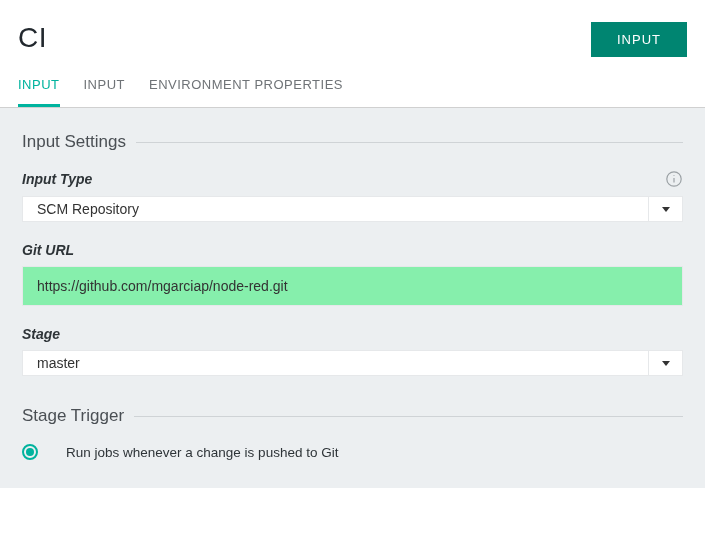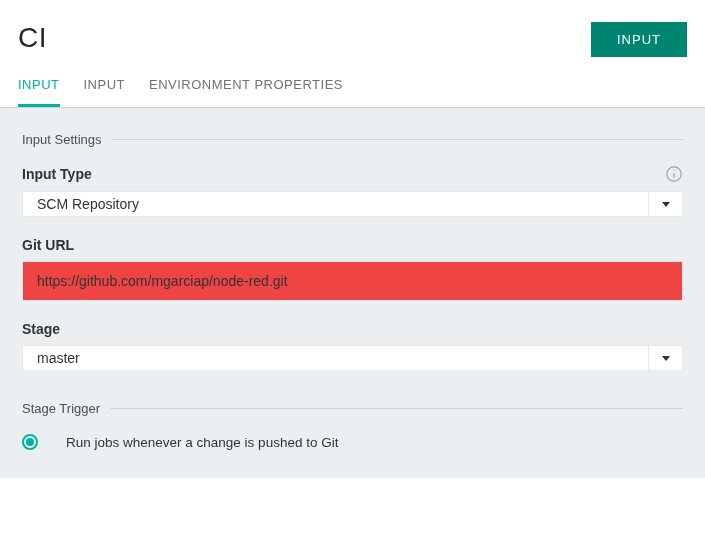--- a/index.html
+++ b/index.html
@@ -4,31 +4,31 @@
   <style>
     * { box-sizing: border-box; margin: 0; padding: 0; }
     body { font-family: "Helvetica Neue", Helvetica, Arial, sans-serif; width: 705px; background: #fff; color: #333; }
     .header { display: flex; justify-content: space-between; align-items: flex-start; padding: 14px 18px 0 18px; margin-top: 8px; }
     .title { font-size: 28px; font-weight: 300; color: #22282e; letter-spacing: 0.5px; }
     .delete-btn { background: #008571; color: #fff; border: none; padding: 10px 26px; font-size: 13px; letter-spacing: 1px; cursor: pointer; }
     .tabs { display: flex; gap: 24px; padding: 20px 18px 0 18px; border-bottom: 1px solid #d0d0d0; }
     .tab { padding: 0 0 12px 0; font-size: 13px; letter-spacing: 0.5px; color: #6f7377; cursor: pointer; border-bottom: 3px solid transparent; }
     .tab.active { color: #00b39e; border-bottom-color: #00b39e; }
     .panel { background: #eceff1; padding: 24px 22px 28px 22px; }
-    .section-title { font-size: 13px; font-weight: 400; color: #4a4f54; display: flex; align-items: center; gap: 10px; margin-bottom: 18px; }
+    .section-title { font-size: 17px; font-weight: 400; color: #4a4f54; display: flex; align-items: center; gap: 10px; margin-bottom: 18px; }
     .section-title .line { flex: 1; height: 1px; background: #cfd3d6; }
     .field { margin-bottom: 20px; }
-    .field-label-row { display: flex; justify-content: space-between; align-items: center; margin-bottom: 8px; }
+    .field-label-row { display: flex; justify-content: space-between; align-items: center; margin-bottom: 8px; font-style: italic; }
     .field-label { font-size: 14px; font-weight: 600; color: #2e3438; }
     .info-icon { width: 18px; height: 18px; color: #9aa0a4; }
     .select-wrap { display: flex; background: #fff; border: 1px solid #e6e8ea; }
     .select-display { flex: 1; padding: 4px 14px; font-size: 14px; color: #333; }
     .select-caret { width: 34px; display: flex; align-items: center; justify-content: center; border-left: 1px solid #e6e8ea; }
     .caret-down { width: 0; height: 0; border-left: 4px solid transparent; border-right: 4px solid transparent; border-top: 5px solid #333; }
-    .text-input { width: 100%; background: #ef4444; border: 1px solid #e6e8ea; padding: 11px 14px; font-size: 14px; color: #333; font-family: inherit; }
+    .text-input { width: 100%; background: #86efac; border: 1px solid #e6e8ea; padding: 11px 14px; font-size: 14px; color: #333; font-family: inherit; }
     .radio-group { display: flex; flex-direction: column; gap: 12px; }
     .radio-item { display: flex; align-items: center; gap: 28px; cursor: pointer; }
     .radio-outer { width: 16px; height: 16px; border: 2px solid #a6acb0; border-radius: 50%; display: flex; align-items: center; justify-content: center; flex-shrink: 0; }
     .radio-outer.selected { border-color: #00b39e; }
     .radio-inner { width: 8px; height: 8px; border-radius: 50%; background: #00b39e; display: none; }
     .radio-outer.selected .radio-inner { display: block; }
     .radio-label { font-size: 13.5px; color: #2e3438; }
     .stage-trigger-section { margin-top: 30px; }
   </style>
 </head>

